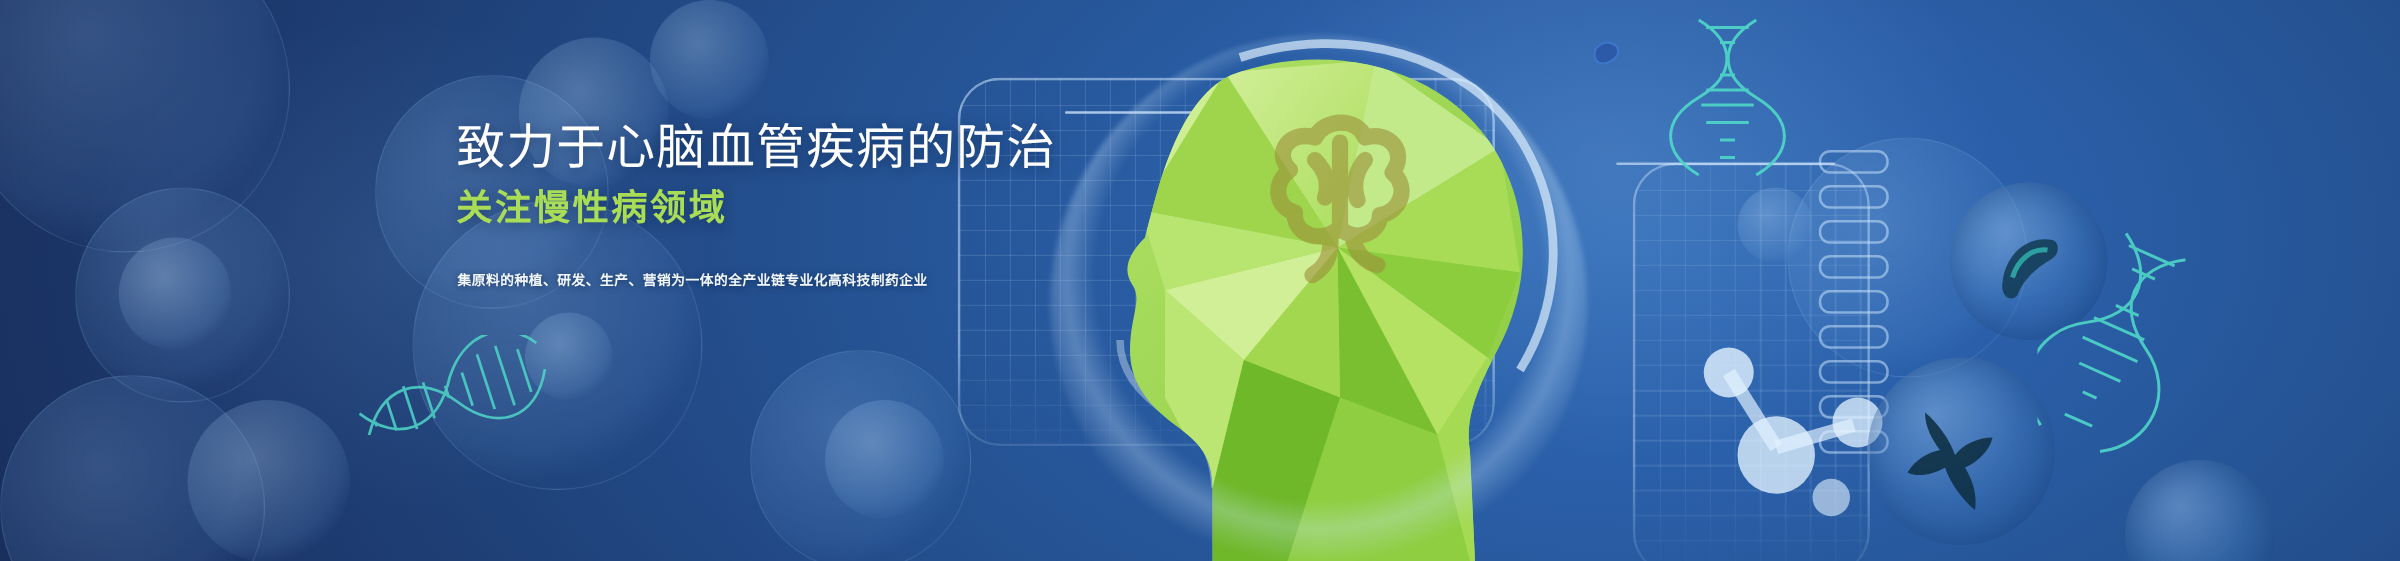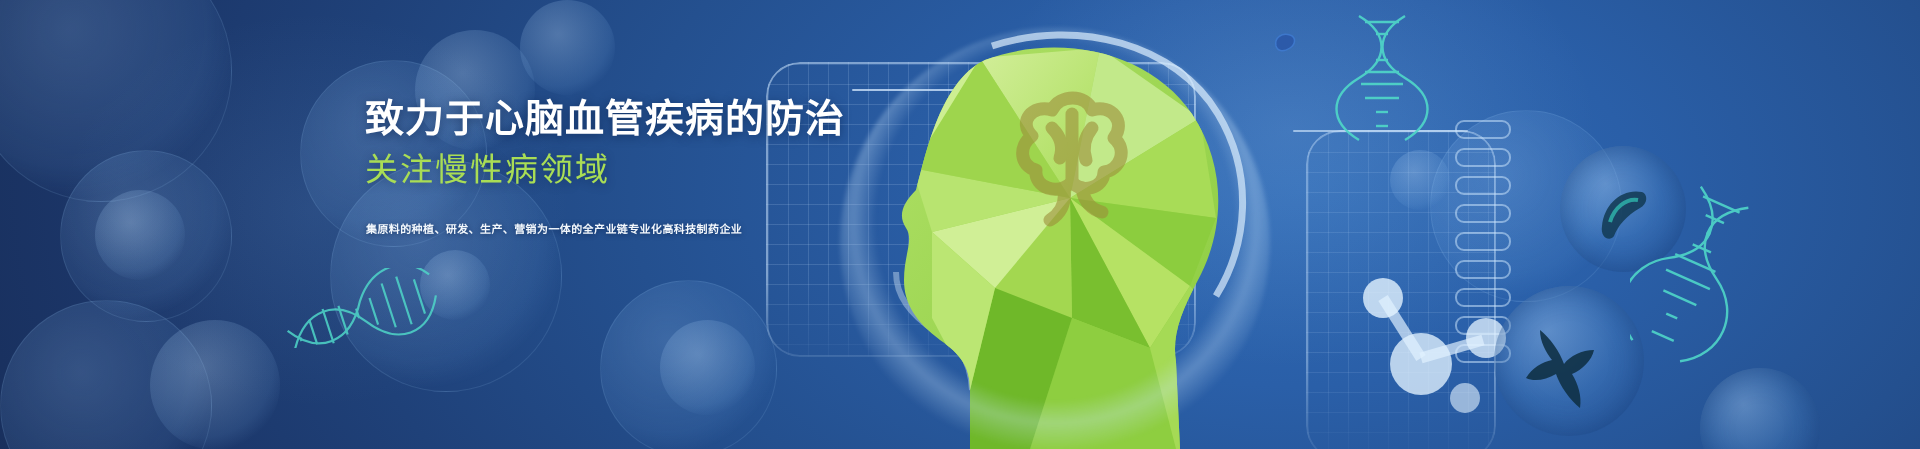--- a/index.html
+++ b/index.html
@@ -124,31 +124,31 @@
   .copy {
     position: absolute;
     left: 365px;
     top: 96px;
     width: 620px;
   }
   .headline {
     margin: 0;
     font-size: 39px;
     line-height: 1.18;
-    font-weight: 700;
+    font-weight: 400;
     color: #ffffff;
     letter-spacing: 1px;
     white-space: nowrap;
     text-shadow: 0 2px 10px rgba(8,30,70,0.55);
   }
   .subhead {
     margin: 8px 0 0 0;
-    font-size: 33px;
+    font-size: 29px;
     line-height: 1.2;
-    font-weight: 400;
+    font-weight: 700;
     color: #a9dd55;
     letter-spacing: 2px;
     white-space: nowrap;
     text-shadow: 0 2px 10px rgba(8,30,70,0.45);
   }
   .tagline {
     margin: 30px 0 0 1px;
     font-size: 11px;
     font-weight: 700;
     color: #f2f7fc;

